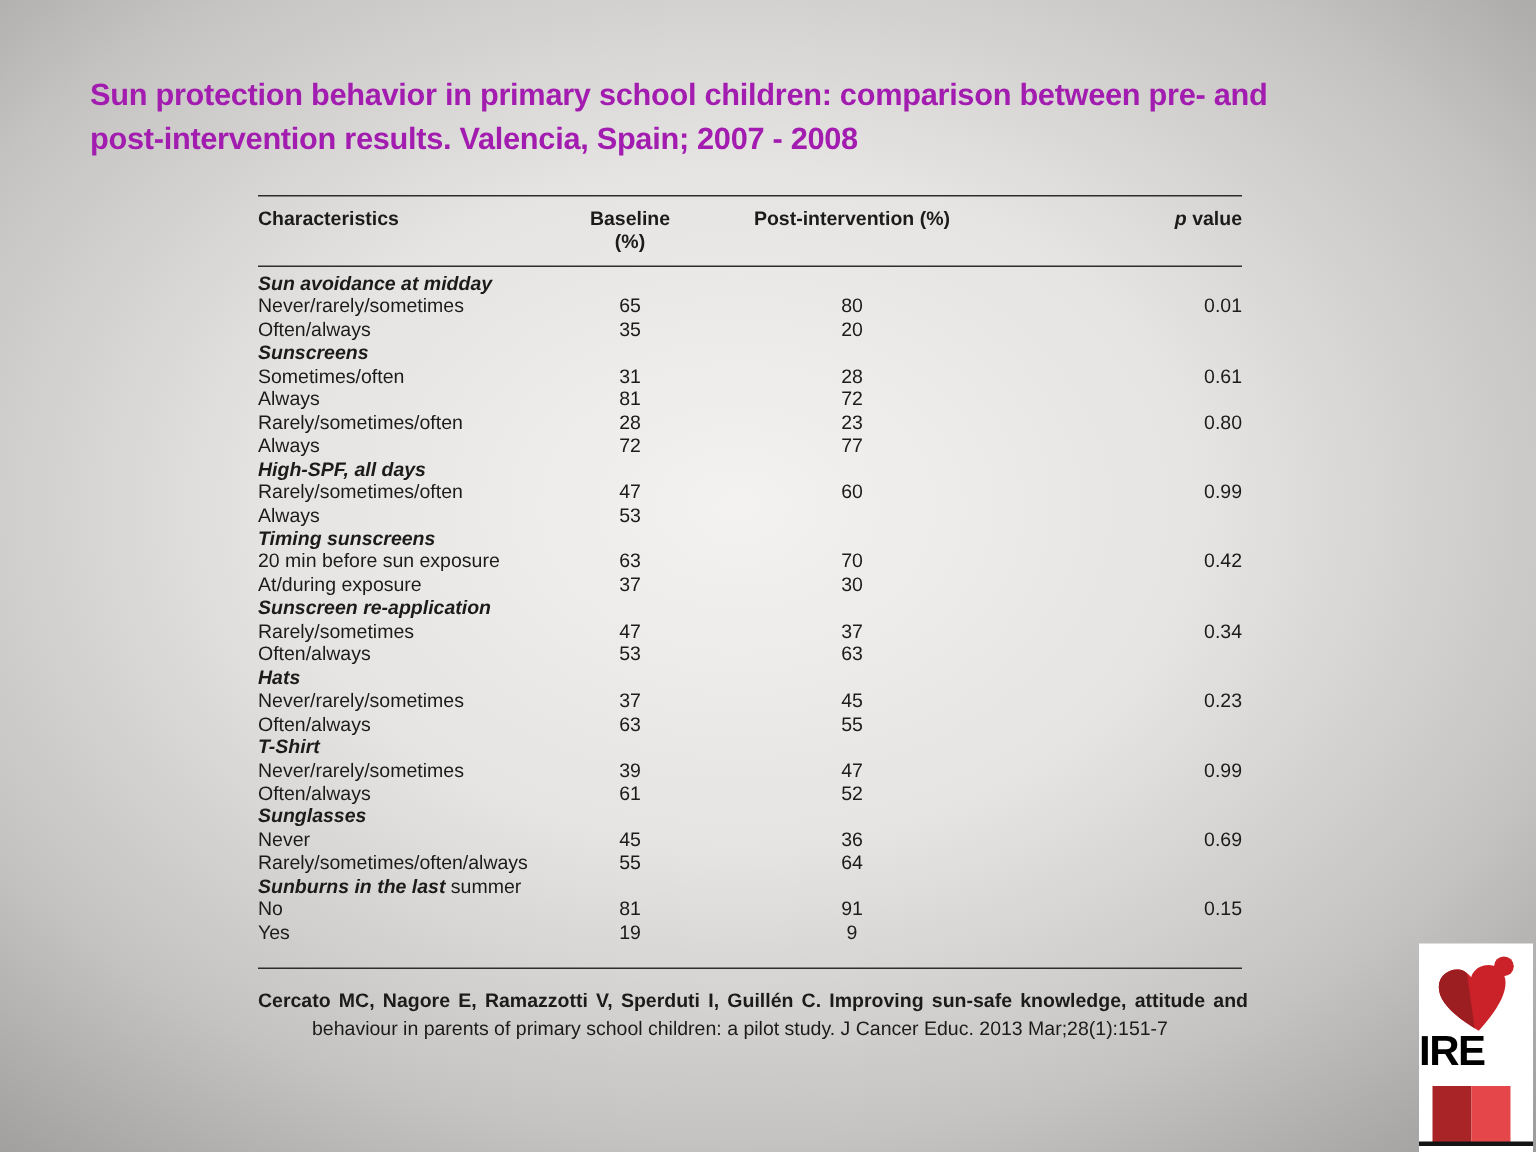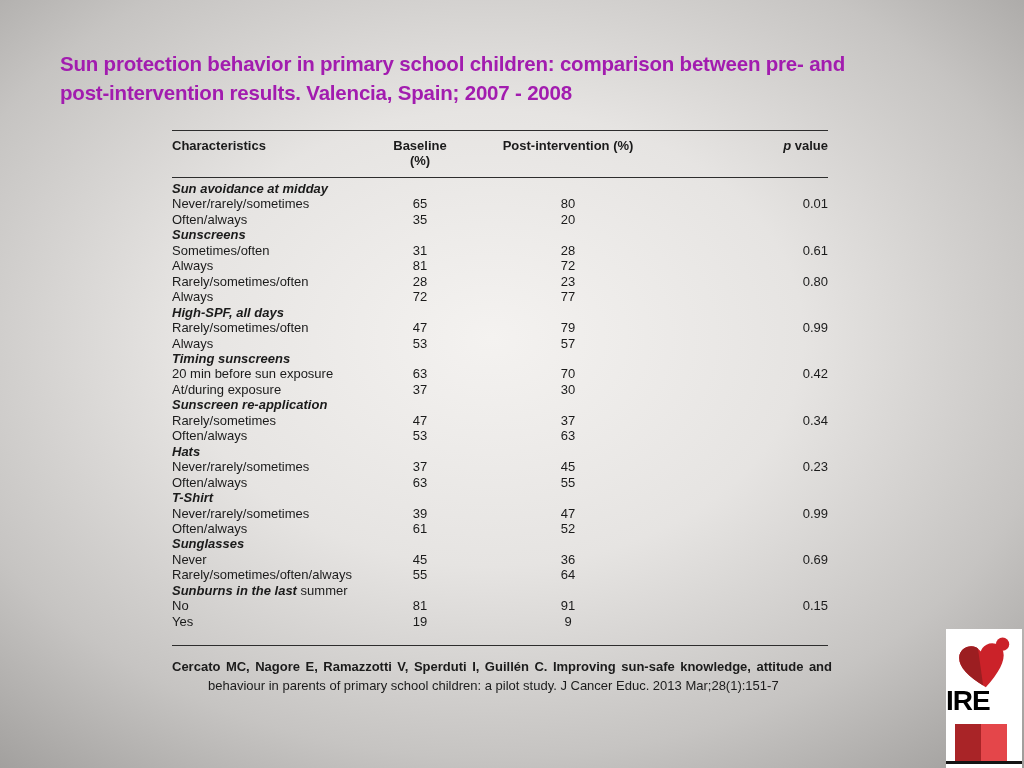--- a/index.html
+++ b/index.html
@@ -77,25 +77,24 @@
       <div class="cell c2">28</div>
       <div class="cell c3">23</div>
       <div class="cell c4">0.80</div>
       <div class="cell c1">Always</div>
       <div class="cell c2">72</div>
       <div class="cell c3">77</div>
       <div class="cell c4"></div>
       <div class="row-section"><span class="sec-b">High-SPF, all days</span></div>
       <div class="cell c1">Rarely/sometimes/often</div>
       <div class="cell c2">47</div>
-      <div class="cell c3">79</div>
+      <div class="cell c3">60</div>
       <div class="cell c4">0.99</div>
       <div class="cell c1">Always</div>
       <div class="cell c2">53</div>
-      <div class="cell c3">57</div>
       <div class="cell c4"></div>
       <div class="row-section"><span class="sec-b">Timing sunscreens</span></div>
       <div class="cell c1">20 min before sun exposure</div>
       <div class="cell c2">63</div>
       <div class="cell c3">70</div>
       <div class="cell c4">0.42</div>
       <div class="cell c1">At/during exposure</div>
       <div class="cell c2">37</div>
       <div class="cell c3">30</div>
       <div class="cell c4"></div>

